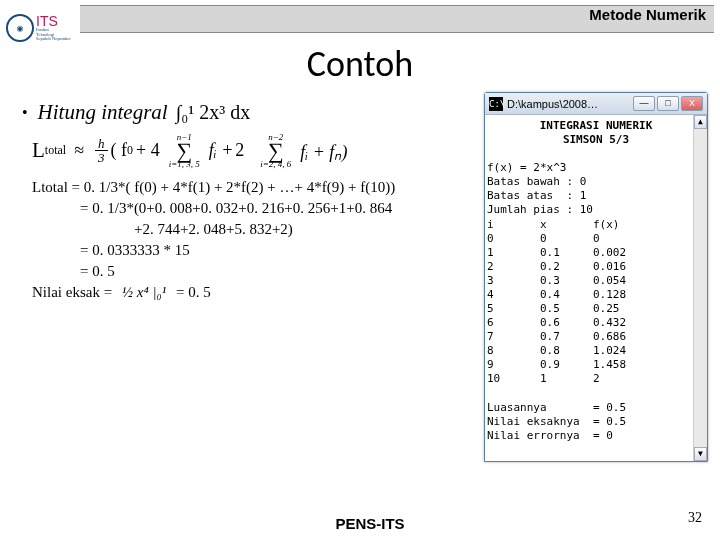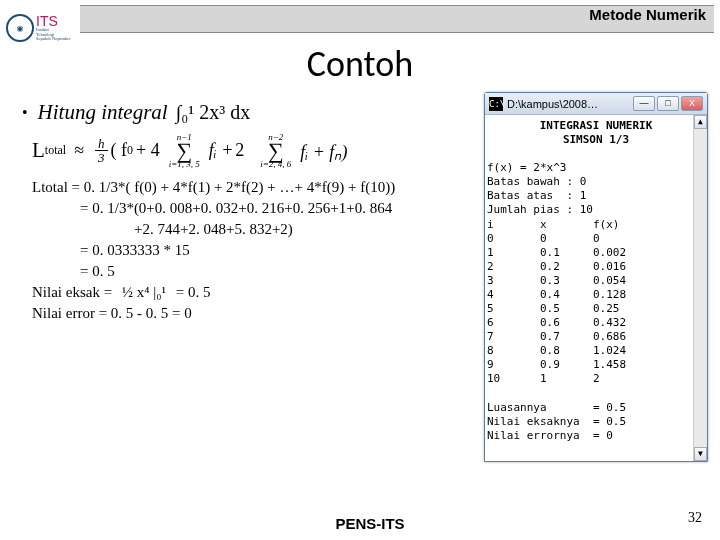--- a/index.html
+++ b/index.html
@@ -281,37 +281,36 @@
     <span style="font-style:italic">fᵢ + fₙ)</span>
   </div>
 
   <div class="calc">Ltotal = 0. 1/3*( f(0) + 4*f(1) + 2*f(2) + …+ 4*f(9) + f(10))</div>
   <div class="calc indent">= 0. 1/3*(0+0. 008+0. 032+0. 216+0. 256+1+0. 864</div>
   <div class="calc" style="margin-left:116px">+2. 744+2. 048+5. 832+2)</div>
   <div class="calc indent">= 0. 0333333 * 15</div>
   <div class="calc indent">= 0. 5</div>
   <div class="calc">
     <span>Nilai eksak =</span>
-    <span style="margin:6px 6px">½ x⁴ |₀¹</span>
+    <span style="font-style:italic;margin:6px 6px">½ x⁴ |₀¹</span>
     <span>=  0. 5</span>
   </div>
-  <div class="calc">Nilai error = 0. 5 - 0. 5 = 0</div>
 </div>
 
 <div class="console">
   <div class="titlebar">
     <div class="icon">C:\</div>
     <div class="wtitle">D:\kampus\2008…</div>
     <div class="btns">
       <div class="btn">—</div>
       <div class="btn">□</div>
       <div class="btn close">X</div>
     </div>
   </div>
-  <div class="term"><span class="centered" style="font-weight:bold">INTEGRASI NUMERIK</span><span class="centered" style="font-weight:bold">SIMSON 1/3</span>
+  <div class="term"><span class="centered" style="font-weight:bold">INTEGRASI NUMERIK</span><span class="centered" style="font-weight:bold">SIMSON 5/3</span>
 <span>f(x) = 2*x^3</span>
 <span>Batas bawah : 0</span>
 <span>Batas atas  : 1</span>
 <span>Jumlah pias : 10</span>
 <span>i       x       f(x)</span>
 <span>0       0       0</span>
 <span>1       0.1     0.002</span>
 <span>2       0.2     0.016</span>
 <span>3       0.3     0.054</span>
 <span>4       0.4     0.128</span>

